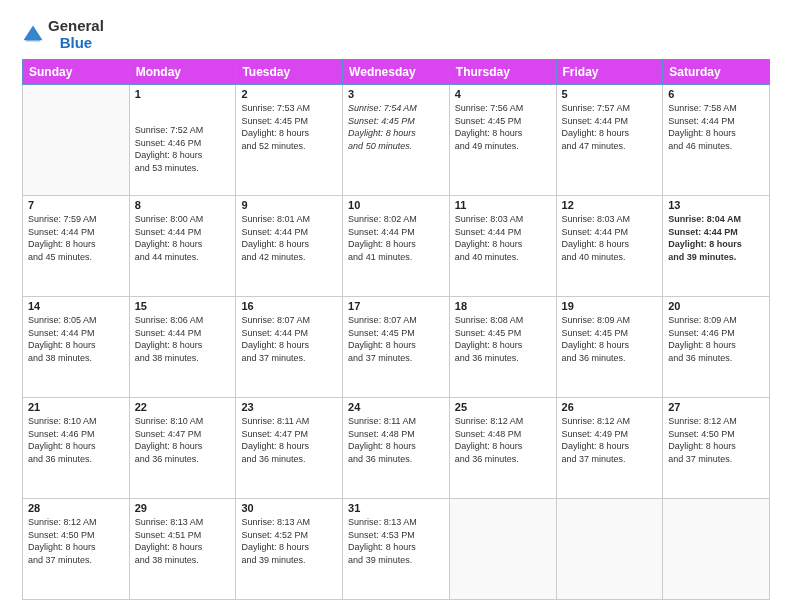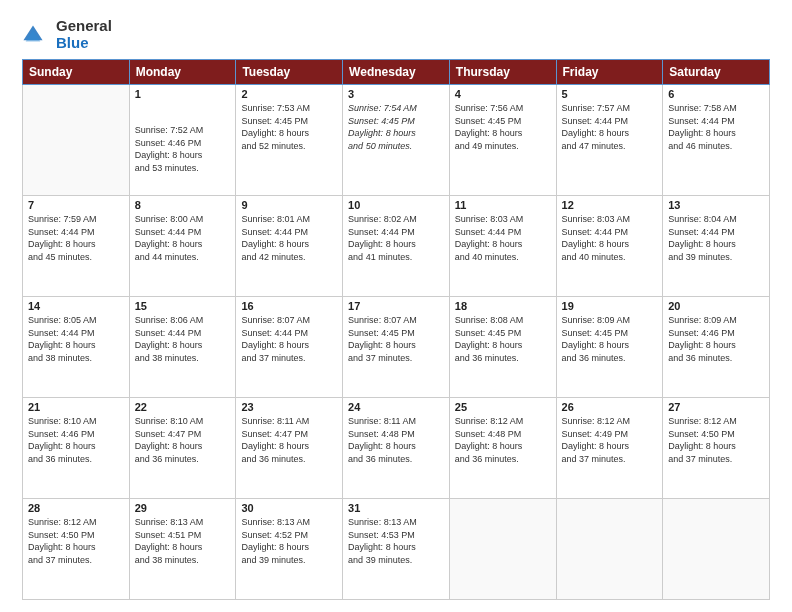--- a/index.html
+++ b/index.html
@@ -19,33 +19,34 @@
     }
     .header {
       display: flex;
       justify-content: space-between;
       align-items: flex-start;
       margin-bottom: 8px;
     }
     .logo {
       display: flex;
       align-items: center;
-      gap: 12px;
+      gap: 4px;
     }
     .logo-text-general {
       font-size: 15px;
       font-weight: bold;
       color: #333;
       line-height: 1.1;
     }
     .logo-text-blue {
       font-size: 15px;
       font-weight: bold;
       color: #1a6fbe;
       line-height: 1.1;
+      text-align: center;
     }
     .logo-icon {
       width: 22px;
       height: 22px;
     }
     .title-block {
       text-align: right;
     }
     .month-title {
       font-size: 28px;
@@ -58,21 +59,21 @@
       color: #444;
     }
     .calendar {
       flex: 1;
       border: 1px solid #ccc;
       border-collapse: collapse;
       width: 100%;
       table-layout: fixed;
     }
     .calendar th {
-      background-color: #7f1d1d;
+      background-color: #d946ef;
       color: #fff;
       text-align: left;
       padding: 5px 6px;
       font-size: 12px;
       font-weight: bold;
       border: 1px solid #5a94d0;
     }
     .calendar td {
       vertical-align: top;
       border: 1px solid #ccc;
@@ -211,21 +212,21 @@
           </td>
           <td>
             <span class="day-num">12</span>
             <div class="day-info" style="white-space: pre-line;">Sunrise: 8:03 AM
 Sunset: 4:44 PM
 Daylight: 8 hours
 and 40 minutes.</div>
           </td>
           <td>
             <span class="day-num">13</span>
-            <div class="day-info" style="white-space: pre-line;">Sunrise: 8:04 AM
+            <div class="day-info" style="white-space: pre-line; font-weight: bold;">Sunrise: 8:04 AM
 Sunset: 4:44 PM
 Daylight: 8 hours
 and 39 minutes.</div>
           </td>
         </tr>
         <tr>
           <td>
             <span class="day-num">14</span>
             <div class="day-info" style="white-space: pre-line;">Sunrise: 8:05 AM
 Sunset: 4:44 PM

